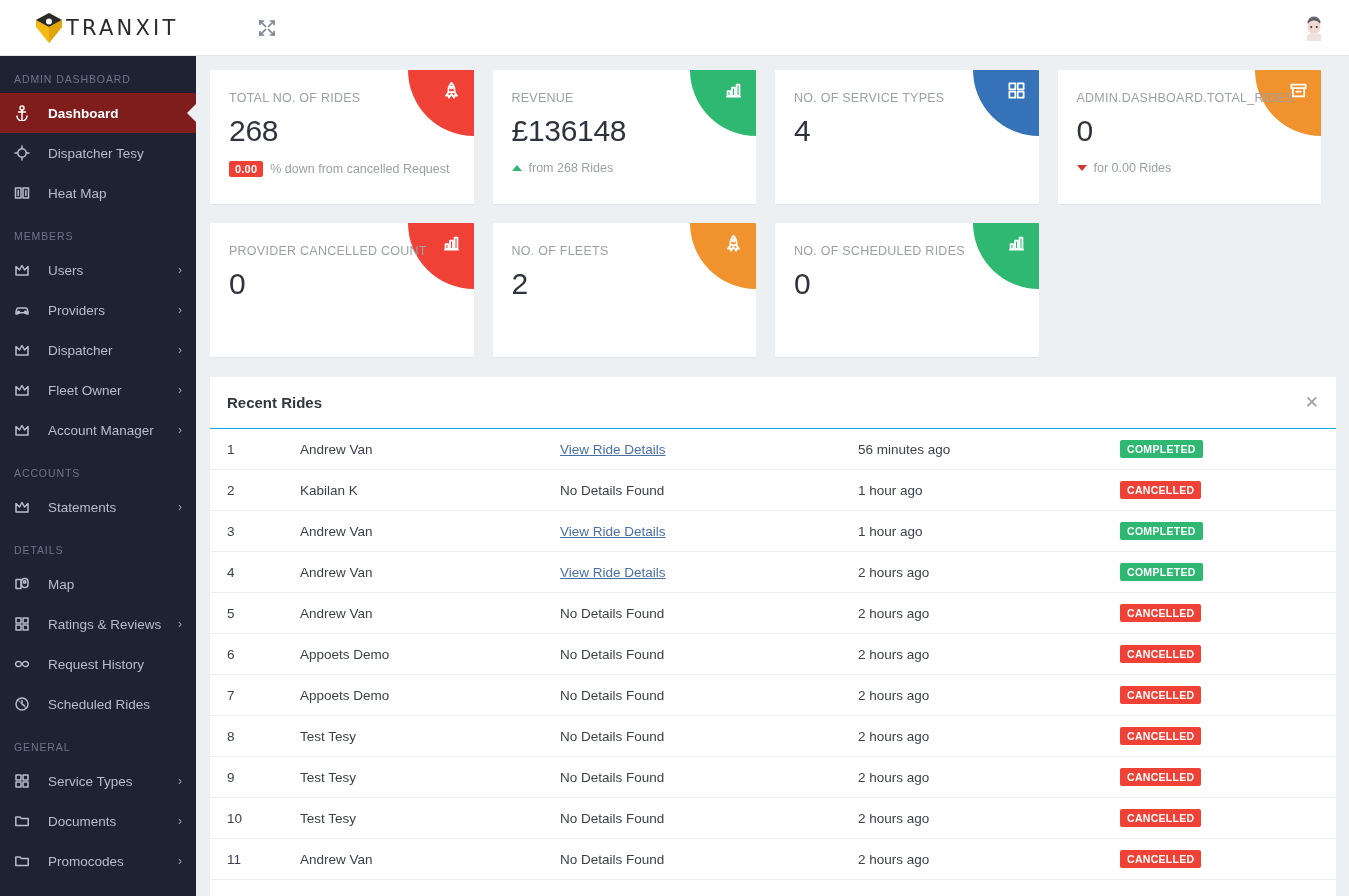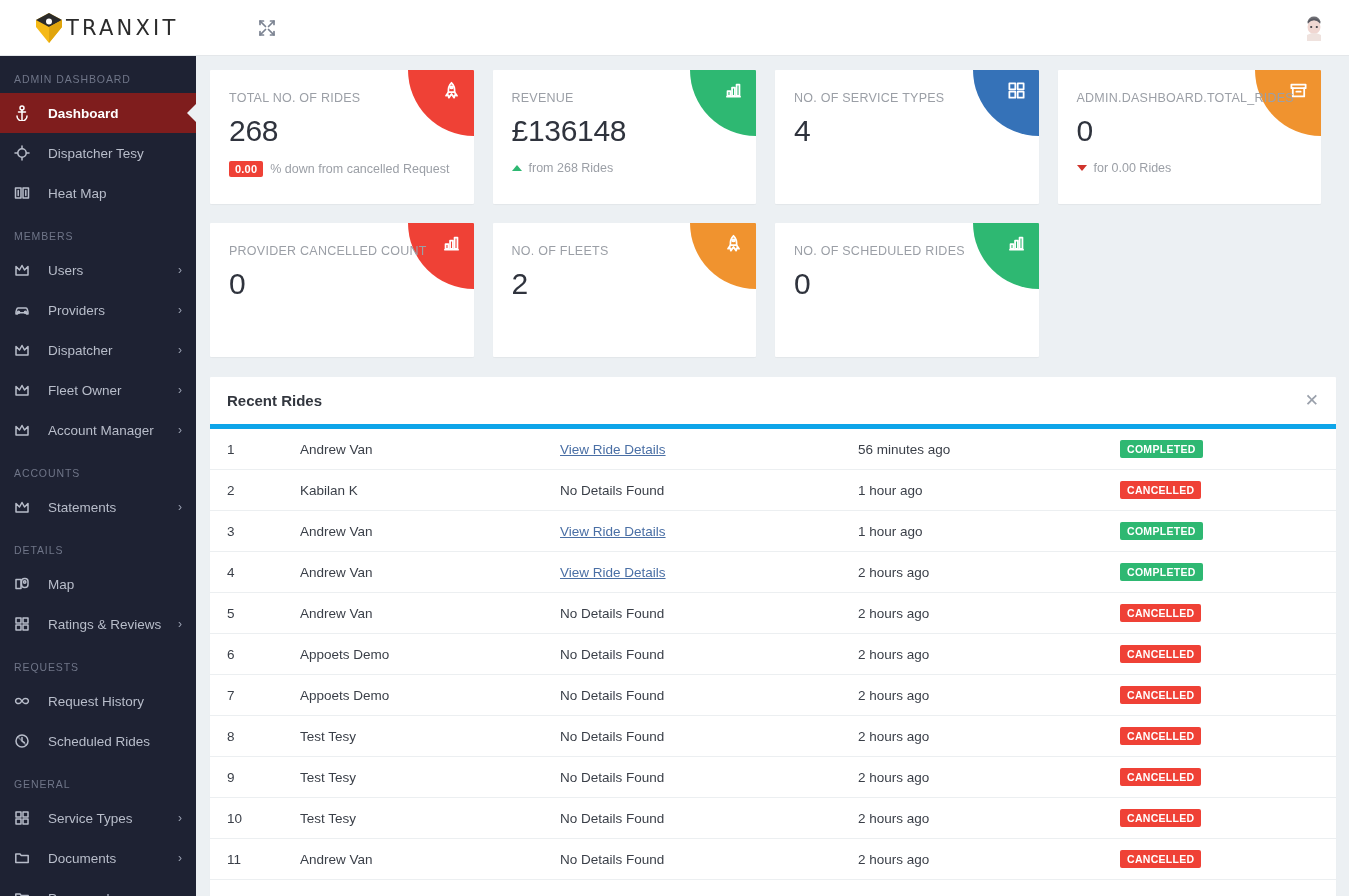--- a/index.html
+++ b/index.html
@@ -117,21 +117,21 @@
   }
 
   
   .panel {
     margin: 20px 13px 0 14px; background: #ffffff;
     box-shadow: 0 1px 1px rgba(0,0,0,.04); border-radius: 1px;
     padding-bottom: 26px;
   }
   .panel-head {
     height: 52px; display: flex; align-items: center;
-    padding: 0 17px 0 17px; border-bottom: 5px solid #0ea5e9;
+    padding: 0 17px 0 17px; border-bottom: 1px solid #0ea5e9;
   }
   .panel-title { font-size: 15px; font-weight: 700; color: #33373f; }
   .panel-close {
     margin-left: auto; color: #9aa0ab; font-size: 17px;
     cursor: pointer; line-height: 1; font-weight: 300;
   }
   table.rides { width: 100%; border-collapse: collapse; }
   table.rides td {
     font-size: 13.5px; color: #3a3f48; padding: 11px 0;
     border-bottom: 1px solid #eceff1; vertical-align: middle;
@@ -303,21 +303,20 @@
           <svg width="16" height="16" viewBox="0 0 16 16">
             <rect x="2" y="2" width="5" height="5" stroke="currentColor" fill="none" stroke-width="1.5" stroke-linecap="round" stroke-linejoin="round"></rect>
             <rect x="9" y="2" width="5" height="5" stroke="currentColor" fill="none" stroke-width="1.5" stroke-linecap="round" stroke-linejoin="round"></rect>
             <rect x="2" y="9" width="5" height="5" stroke="currentColor" fill="none" stroke-width="1.5" stroke-linecap="round" stroke-linejoin="round"></rect>
             <rect x="9" y="9" width="5" height="5" stroke="currentColor" fill="none" stroke-width="1.5" stroke-linecap="round" stroke-linejoin="round"></rect>
           </svg>
         </span>
         <span class="lbl">Ratings &amp; Reviews</span>
         <span class="caret">›</span>
       </div>
-      <div class="side-section">REQUESTS</div>
       <div class="side-item">
         <span class="ico">
           <svg width="16" height="16" viewBox="0 0 16 16">
             <path d="M5.2 5.6 a2.6 2.6 0 1 0 0 4.8 c2 0 3.4-4.8 5.6-4.8 a2.6 2.6 0 1 1 0 4.8 c-2.2 0-3.6-4.8-5.6-4.8 Z" stroke="currentColor" fill="none" stroke-width="1.5" stroke-linecap="round" stroke-linejoin="round"></path>
           </svg>
         </span>
         <span class="lbl">Request History</span>
       </div>
       <div class="side-item">
         <span class="ico">

